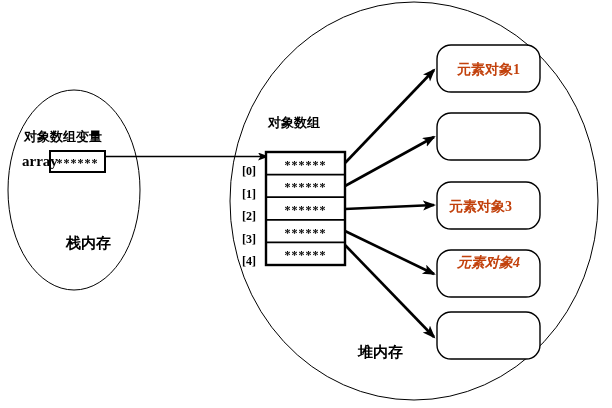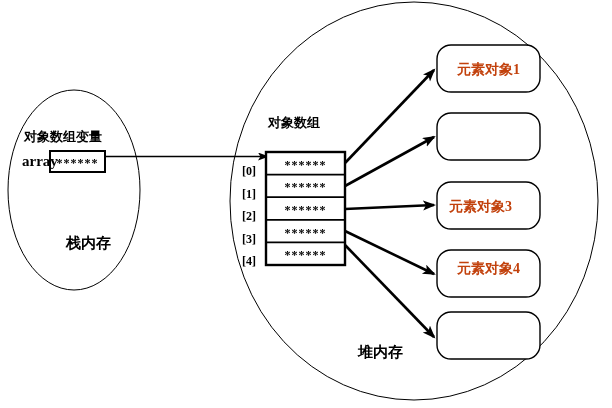--- a/index.html
+++ b/index.html
@@ -124,17 +124,17 @@
   <div class="lbl idx" style="left:242px; top:255px;">[4]</div>
 
   <div class="stars" style="left:266px; top:158px; width:79px;">******</div>
   <div class="stars" style="left:266px; top:180px; width:79px;">******</div>
   <div class="stars" style="left:266px; top:203px; width:79px;">******</div>
   <div class="stars" style="left:266px; top:226px; width:79px;">******</div>
   <div class="stars" style="left:266px; top:248px; width:79px;">******</div>
 
   <div class="obj-label" style="left:437px; top:61px; width:103px;">元素对象1</div>
   <div class="obj-label" style="left:437px; top:198px; width:87px;">元素对象3</div>
-  <div class="obj-label" style="left:437px; top:260px; width:103px;">元素对象4</div>
+  <div class="obj-label" style="left:437px; top:254px; width:103px;font-style:italic;">元素对象4</div>
 
   <div class="lbl cjk-region" style="left:358px; top:345px;">堆内存</div>
 
 </div>
 
 </body></html>

